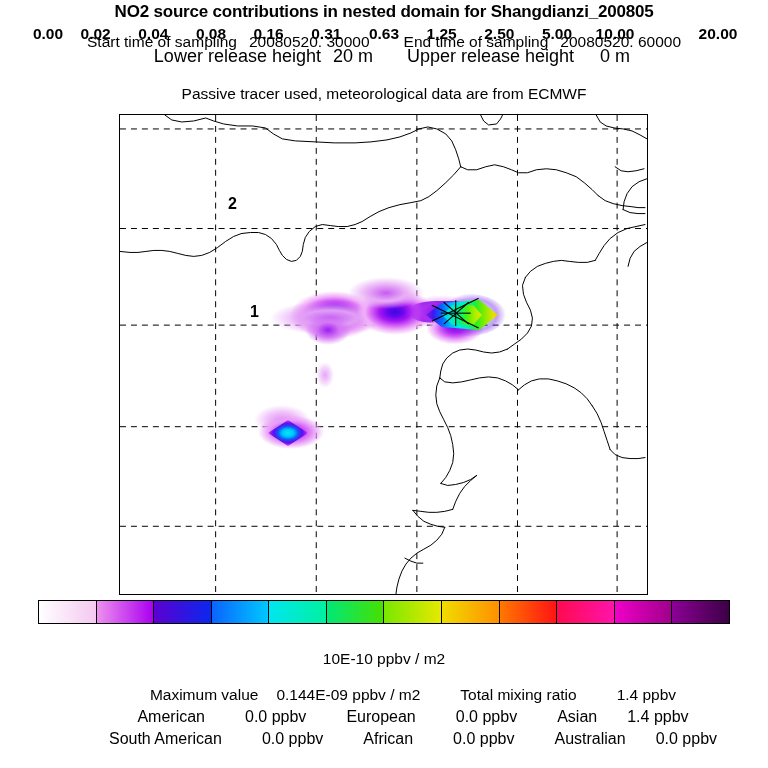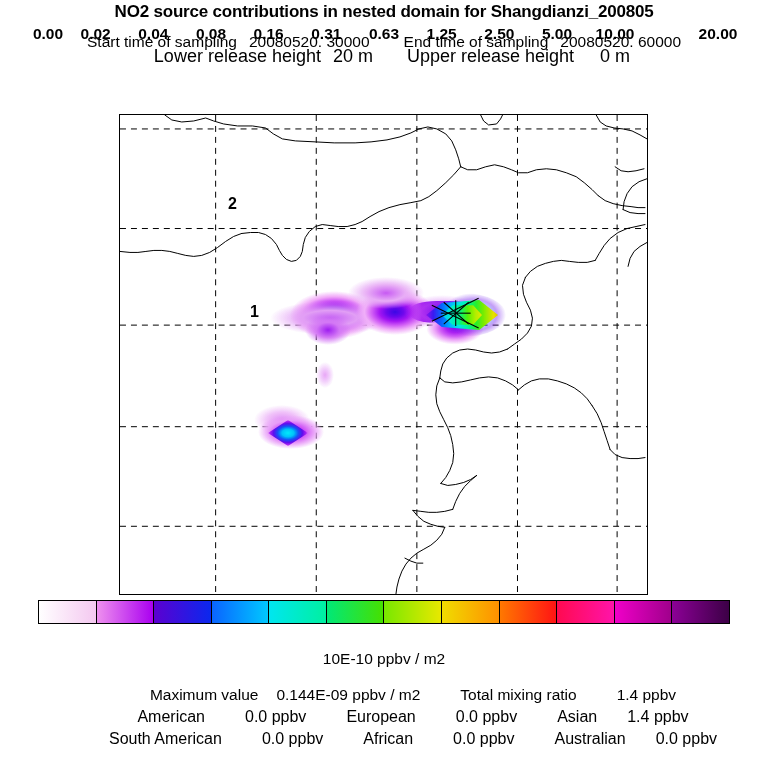--- a/index.html
+++ b/index.html
@@ -64,20 +64,21 @@
   <div class="hdr" id="title">NO2 source contributions in nested domain for Shangdianzi_200805</div>
 
   <div class="hdr" id="line-times">
     <span>Start time of sampling</span><span class="gap-xs"></span><span>20080520. 30000</span><span class="gap-m"></span><span>End time of sampling</span><span class="gap-xs"></span><span>20080520. 60000</span>
   </div>
 
   <div class="hdr" id="line-heights">
     <span>Lower release height</span><span class="gap-xs"></span><span>20 m</span><span class="gap-m"></span><span>Upper release height</span><span class="gap-s"></span><span>0 m</span>
   </div>
 
+  <div class="hdr" id="line-tracer">Passive tracer used, meteorological data are from ECMWF</div>
 
   <div id="map-frame">
     <div id="map-inner">
 
       <svg id="grid-svg" viewBox="0 0 529 481" preserveAspectRatio="none">
         <g stroke="#000" stroke-width="1" stroke-dasharray="6,5" fill="none">
           <line x1="96" y1="0" x2="96" y2="481"></line>
           <line x1="197" y1="0" x2="197" y2="481"></line>
           <line x1="298" y1="0" x2="298" y2="481"></line>
           <line x1="399" y1="0" x2="399" y2="481"></line>

